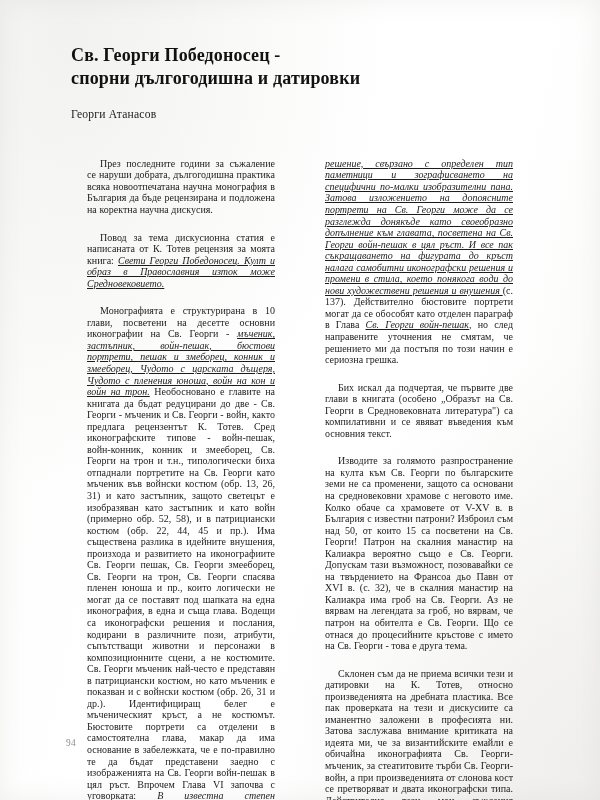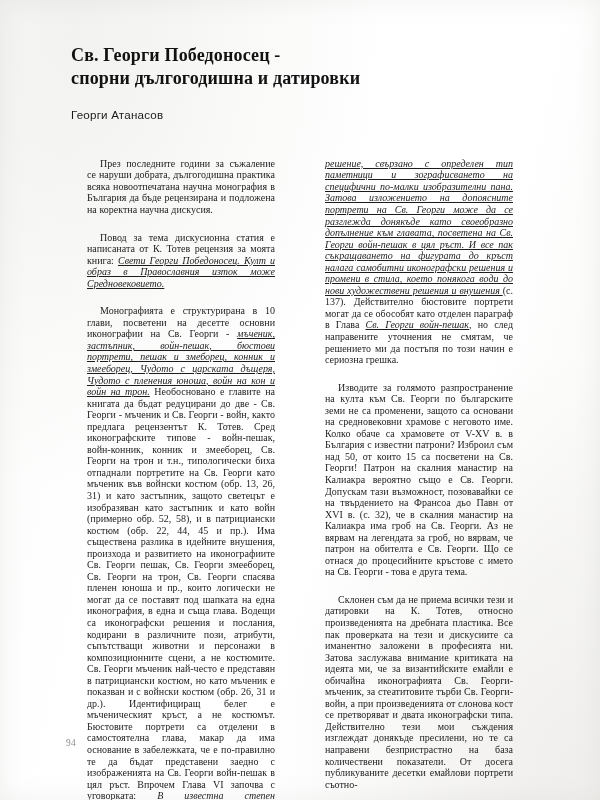--- a/index.html
+++ b/index.html
@@ -50,21 +50,21 @@
     font-size: 18px;
     line-height: 1.30;
     letter-spacing: 0.15px;
     color: #121212;
     margin: 0 0 0 0;
     text-align: left;
   }
   .title .line2 { display: block; }
 
   .author {
-    font-family: Liberation Sans, sans-serif;
+    font-family: Liberation Serif, serif;
     font-size: 11.6px;
     color: #1a1a1a;
     margin-top: 17px;
     letter-spacing: 0.2px;
   }
 
   
   .columns {
     margin-top: 21px;
     display: flex;
@@ -123,20 +123,21 @@
     <div class="author">Георги Атанасов</div>
 
     <div class="columns">
       <div class="col">
           <p><span>През последните години за съжаление се наруши добрата, дългогодишна практика всяка новоотпечатана научна монография в България да бъде рецензирана и подложена на коректна научна дискусия.</span></p>
           <p><span>Повод за тема дискусионна статия е написаната от К. Тотев рецензия за моята книга: </span><i>Свети Георги Победоносец. Култ и образ в Православния изток може Средновековието.</i></p>
           <p><span>Монографията е структурирана в 10 глави, посветени на десетте основни иконографии на Св. Георги - </span><i>мъченик, застъпник, войн-пешак, бюстови портрети, пешак и змеборец, конник и змеeборец, Чудото с царската дъщеря, Чудото с пленения юноша, войн на кон и войн на трон.</i><span> Необосновано е главите на книгата да бъдат редуцирани до две - Св. Георги - мъченик и Св. Георги - войн, както предлага рецензентът К. Тотев. Сред иконографските типове - войн-пешак, войн-конник, конник и змеeборец, Св. Георги на трон и т.н., типологически биха отпаднали портретите на Св. Георги като мъченик във войнски костюм (обр. 13, 26, 31) и като застъпник, защото светецът е изобразяван като застъпник и като войн (примерно обр. 52, 58), и в патрициански костюм (обр. 22, 44, 45 и пр.). Има съществена разлика в идейните внушения, произхода и развитието на иконографиите Св. Георги пешак, Св. Георги змееборец, Св. Георги на трон, Св. Георги спасява пленен юноша и пр., които логически не могат да се поставят под шапката на една иконография, в една и съща глава. Водещи са иконографски решения и послания, кодирани в различните пози, атрибути, съпътстващи животни и персонажи в композиционните сцени, а не костюмите. Св. Георги мъченик най-често е представян в патрициански костюм, но като мъченик е показван и с войнски костюм (обр. 26, 31 и др.). Идентифициращ белег е мъченическият кръст, а не костюмът. Бюстовите портрети са отделени в самостоятелна глава, макар да има основание в забележката, че е по-правилно те да бъдат представени заедно с изображенията на Св. Георги войн-пешак в цял ръст. Впрочем Глава VI започва с уговорката: </span><i>В известна степен разграничаването на иконографии-те свети Георги войн-пешак (в цял ръст) от бюстовите му портрети е малко пресилено. По-скоро става реч за оригинално техническо</i></p>
         </div>
       <div class="col">
           <p class="noindent"><i>решение, свързано с определен тип паметници и зографисването на специфични по-малки изобразителни пана. Затова изложението на допоясните портрети на Св. Георги може да се разглежда донякъде като своеобразно допълнение към главата, посветена на Св. Георги войн-пешак в цял ръст. И все пак съкращаването на фигурата до кръст налага самобитни иконографски решения и промени в стила, което понякога води до нови художествени решения и внушения </i><span>(с. 137). Действително бюстовите портрети могат да се обособят като отделен параграф в Глава </span><i>Св. Георги войн-пешак</i><span>, но след направените уточнения не смятам, че решението ми да постъпя по този начин е сериозна грешка.</span></p>
+          <p><span>Бих искал да подчертая, че първите две глави в книгата (особено „Образът на Св. Георги в Средновековната литература") са компилативни и се явяват въведения към основния текст.</span></p>
           <p><span>Изводите за голямото разпространение на култа към Св. Георги по българските земи не са променени, защото са основани на средновековни храмове с неговото име. Колко обаче са храмовете от V-XV в. в България с известни патрони? Изброил съм над 50, от които 15 са посветени на Св. Георги! Патрон на скалния манастир на Калиакра вероятно също е Св. Георги. Допускам тази възможност, позовавайки се на твърдението на Франсоа дьо Павн от XVI в. (с. 32), че в скалния манастир на Калиакра има гроб на Св. Георги. Аз не вярвам на легендата за гроб, но вярвам, че патрон на обителта е Св. Георги. Що се отнася до процесийните кръстове с името на Св. Георги - това е друга тема.</span></p>
           <p><span>Склонен съм да не приема всички тези и датировки на К. Тотев, относно произведенията на дребната пластика. Все пак проверката на тези и дискусиите са иманентно заложени в професията ни. Затова заслужава внимание критиката на идеята ми, че за византийските емайли е обичайна иконографията Св. Георги-мъченик, за стеатитовите търби Св. Георги-войн, а при произведенията от слонова кост се претворяват и двата иконографски типа. Действително тези мои съждения изглеждат донякъде пресилени, но те са направени безпристрастно на база количествени показатели. От досега публикуваните десетки емайлови портрети съотно-</span></p>
         </div>
     </div>
 
   </div>
 
   <div class="folio">94</div>
 
 </div>

